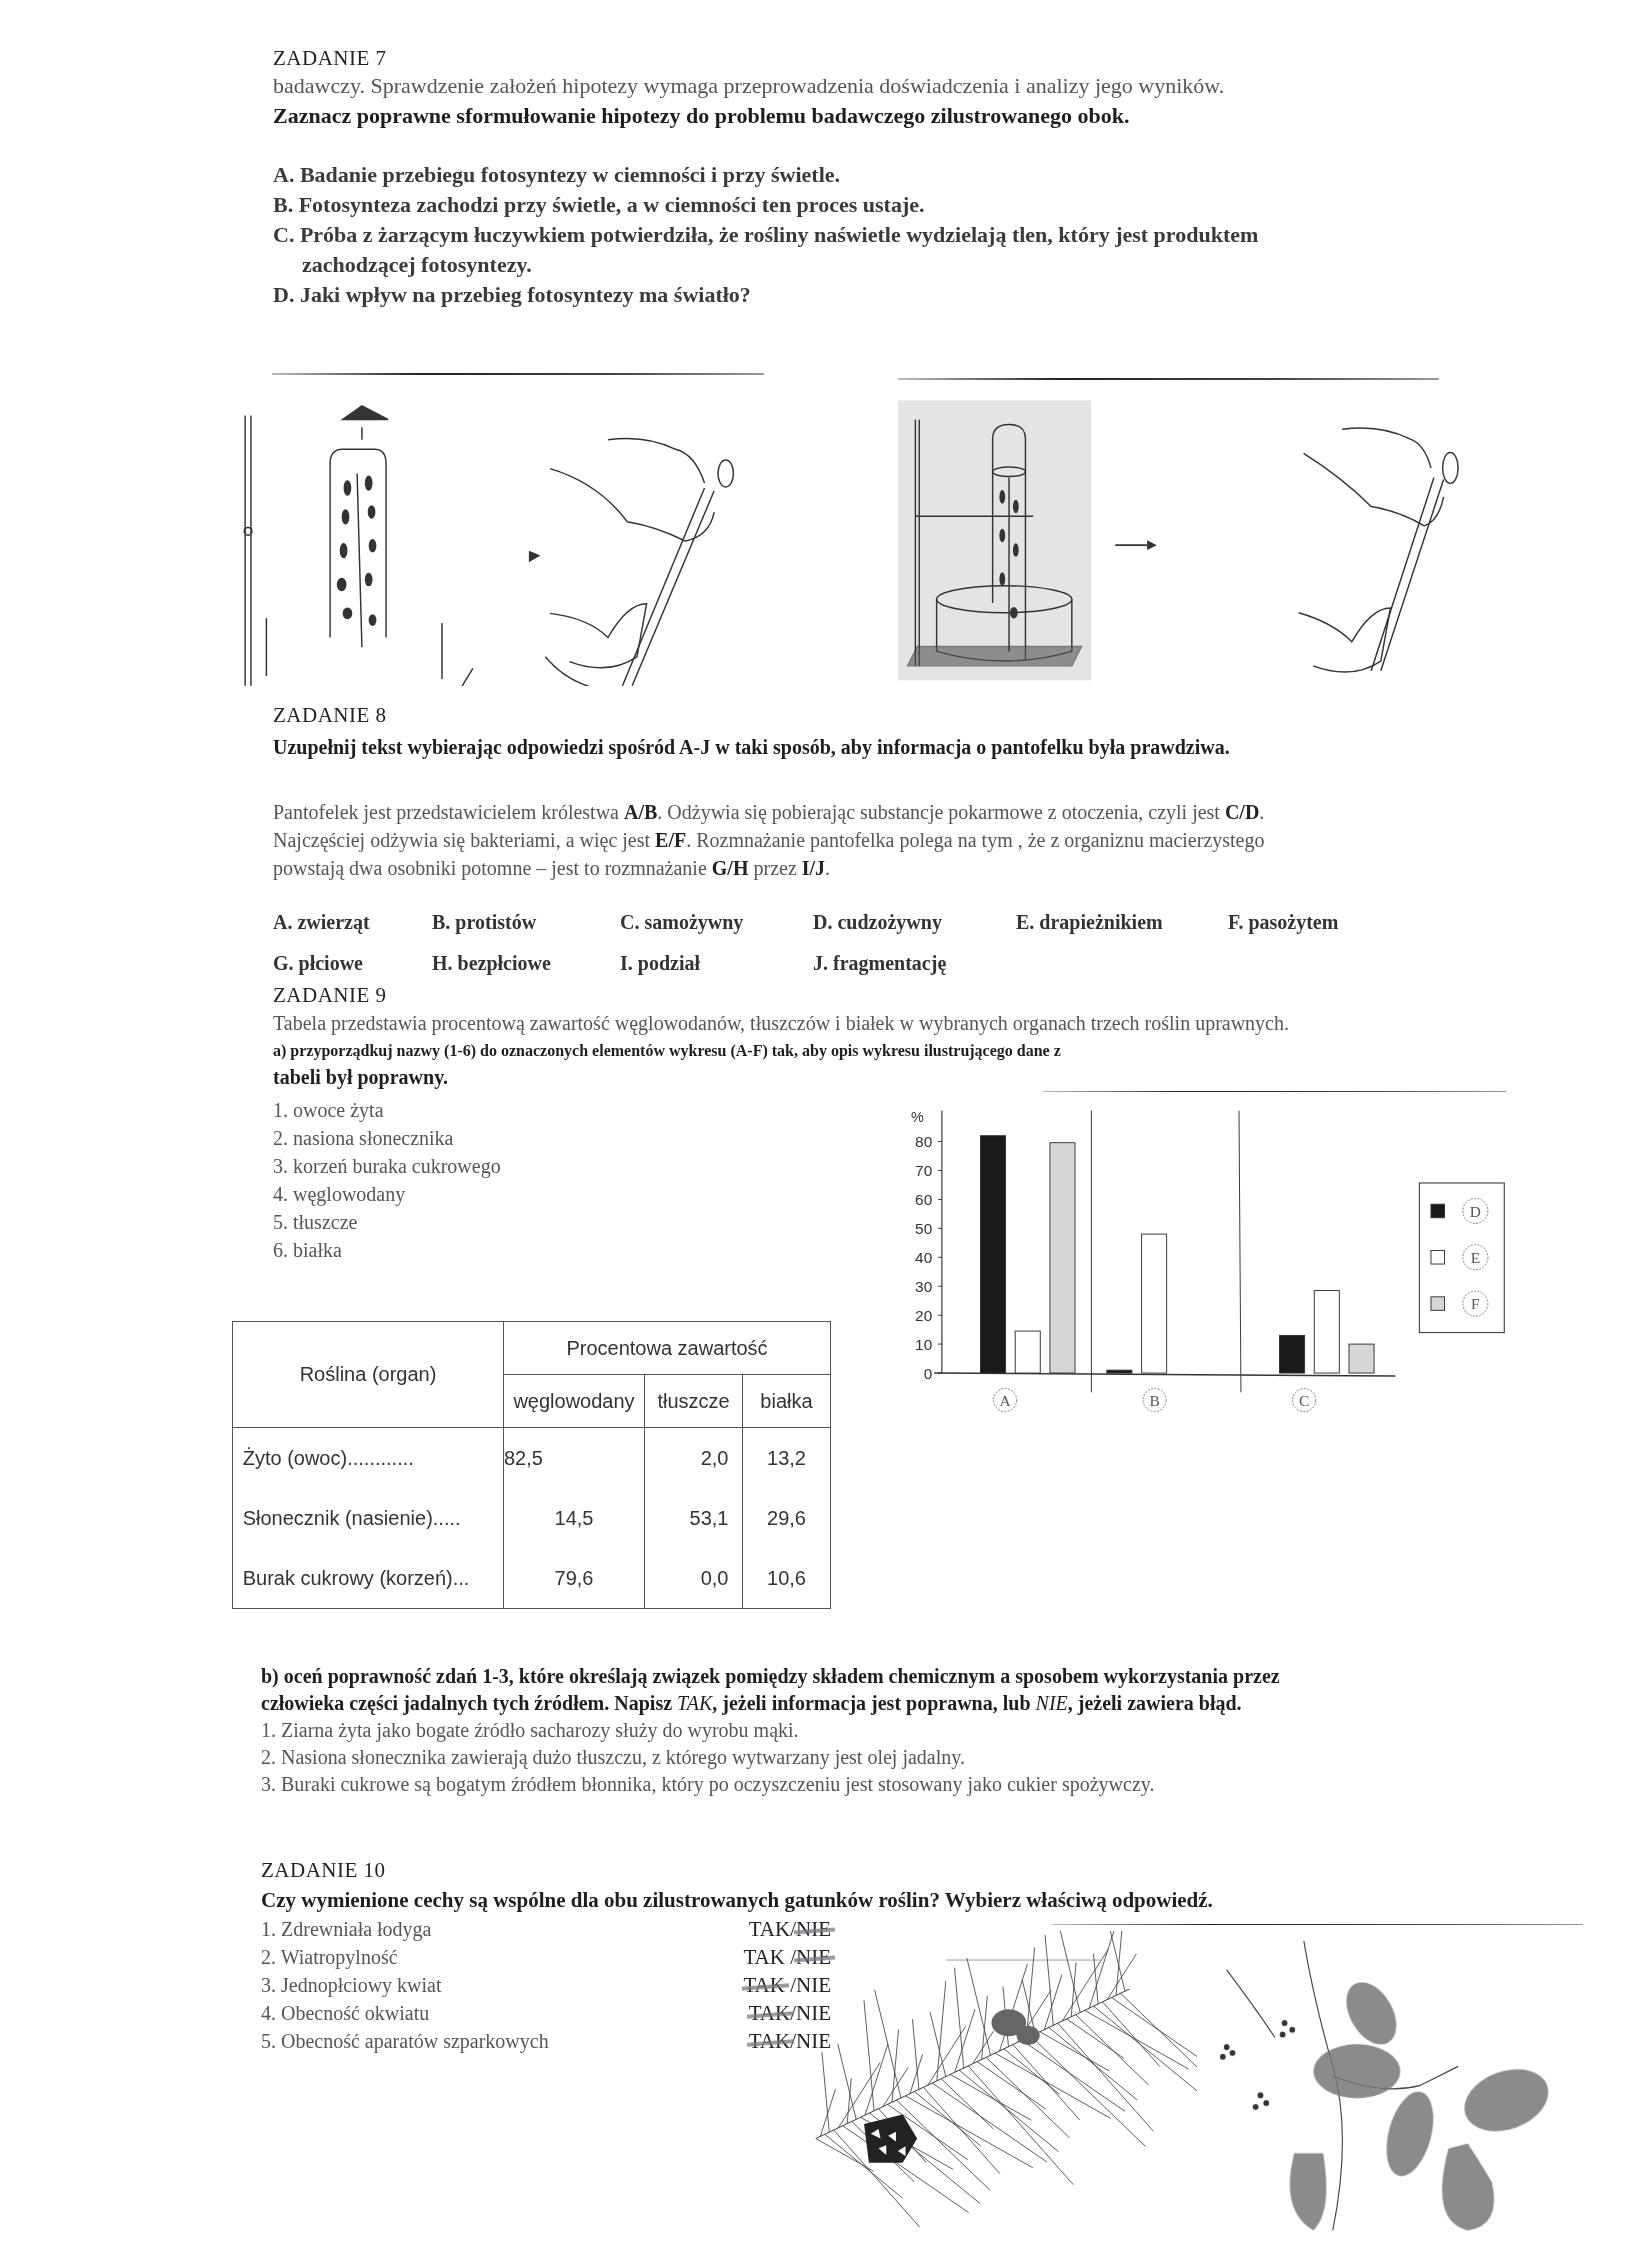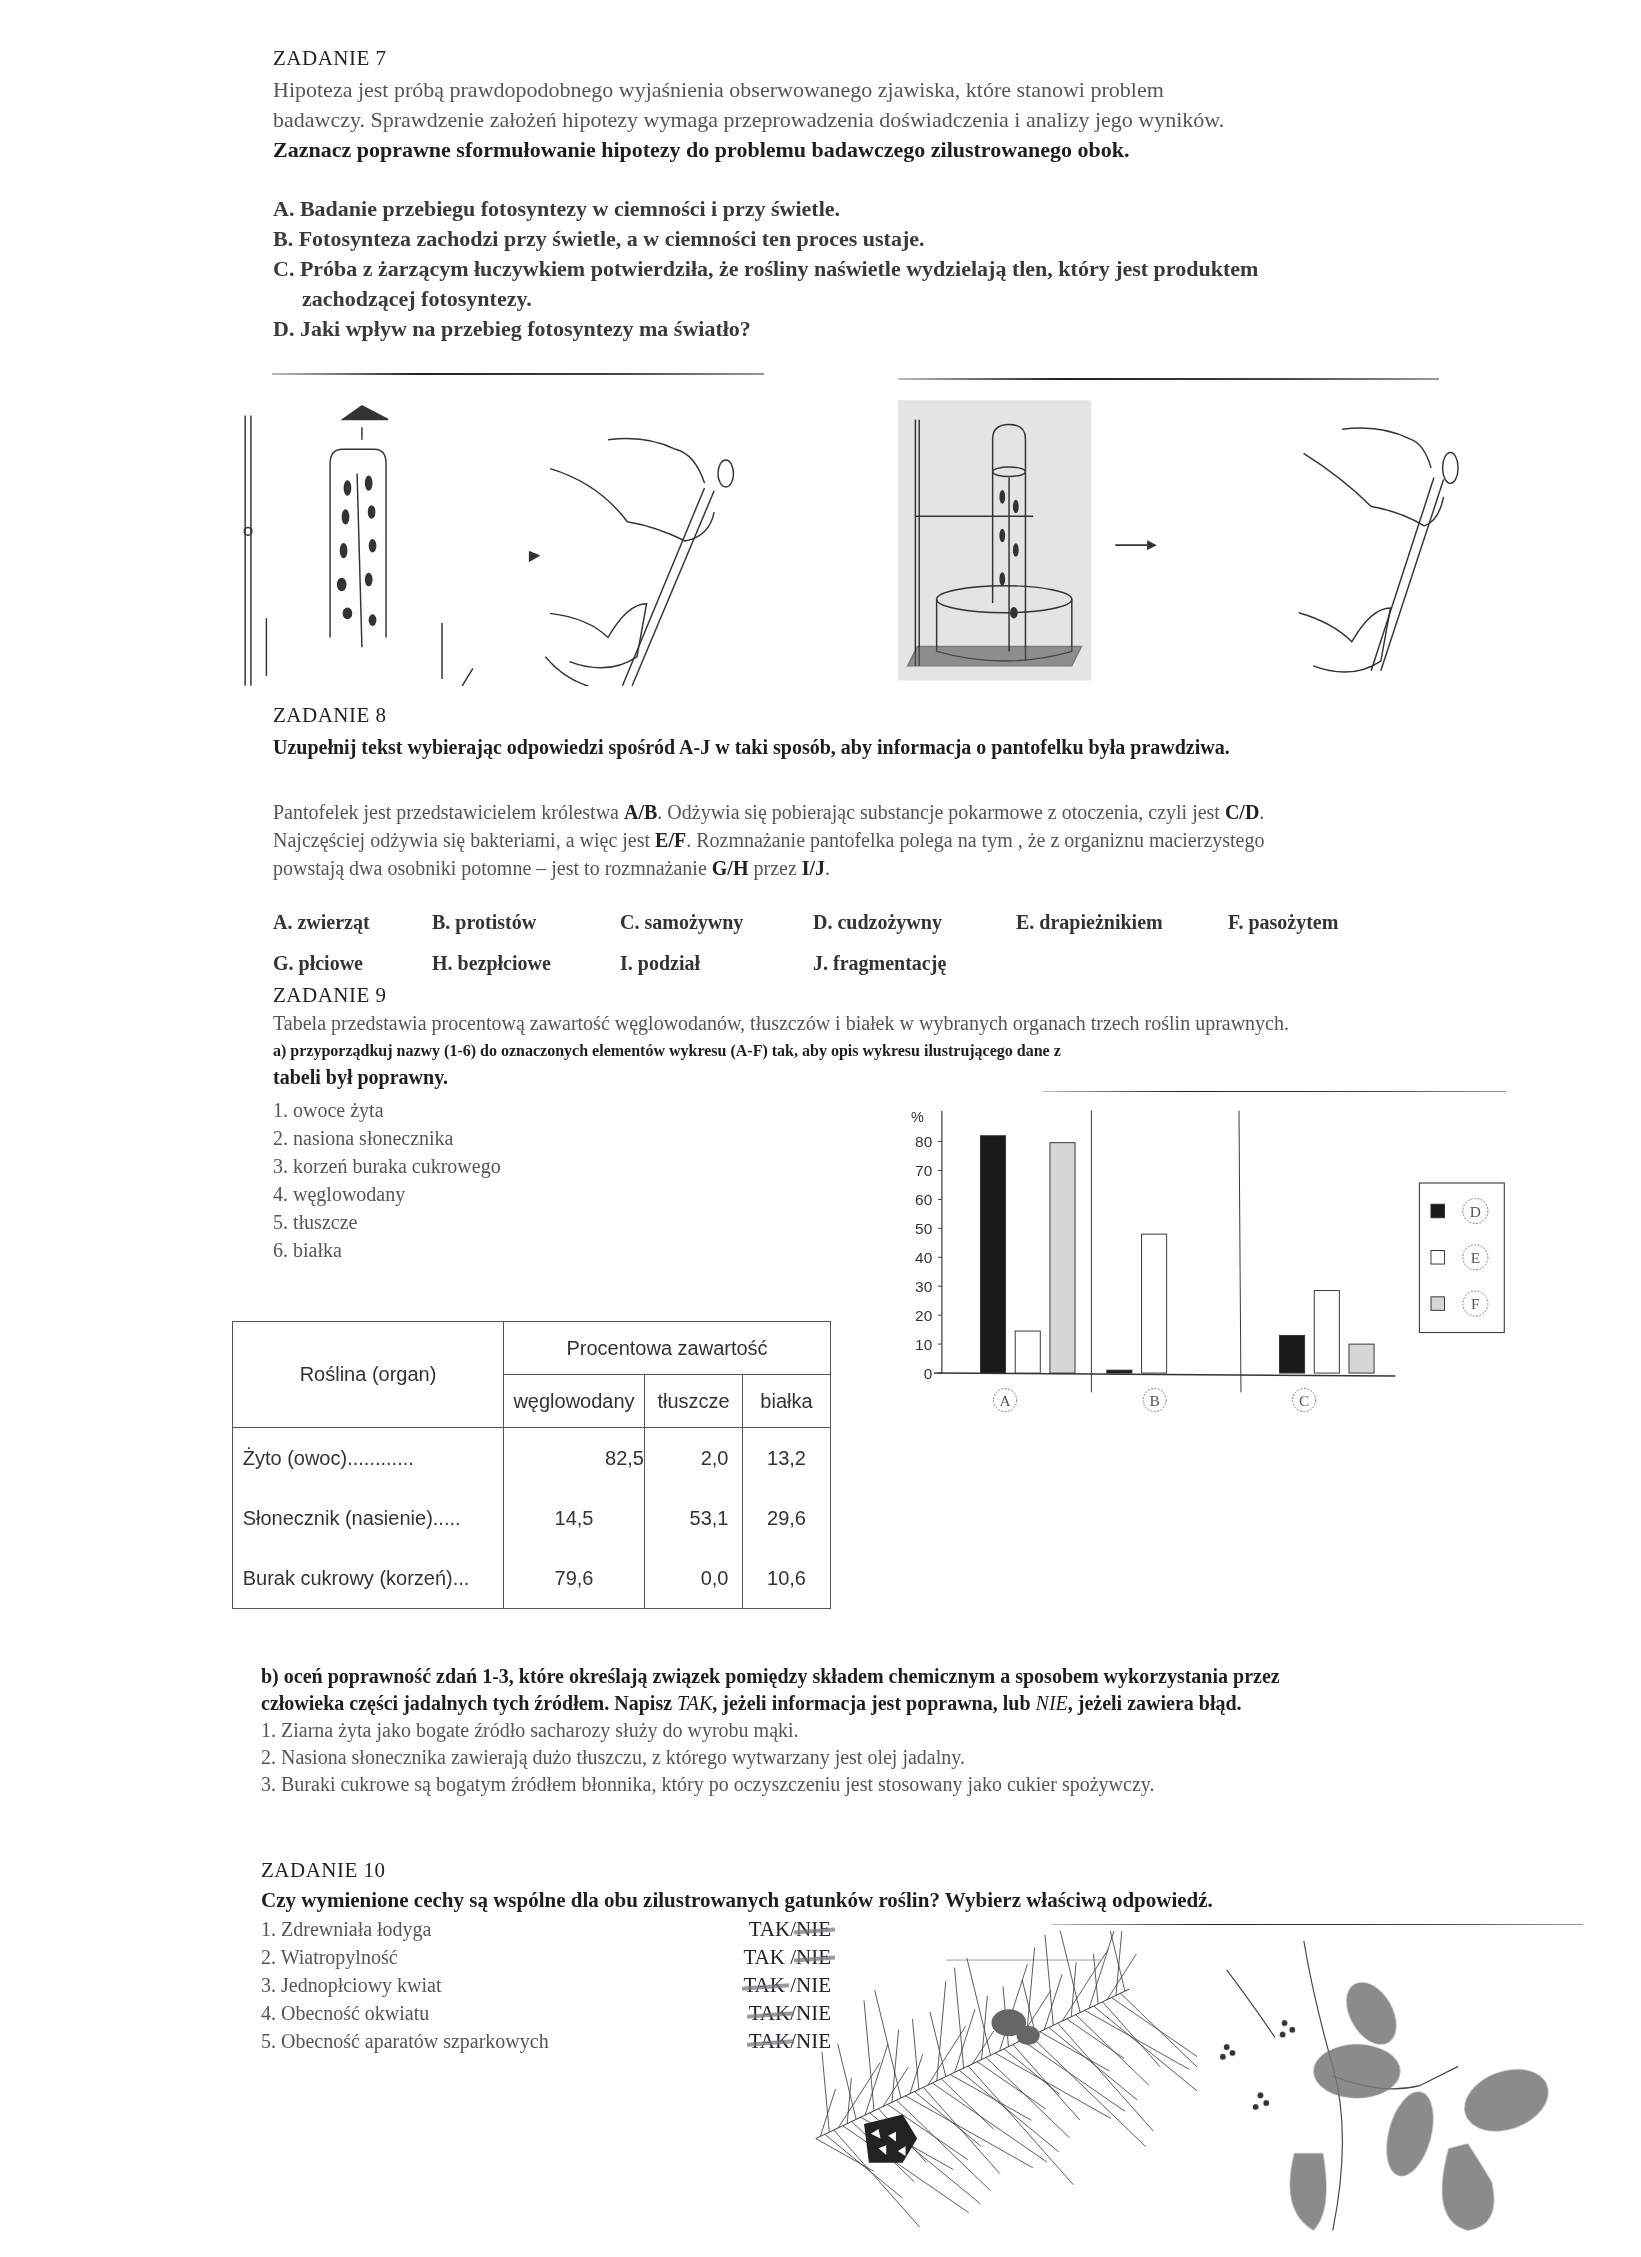--- a/index.html
+++ b/index.html
@@ -46,21 +46,20 @@
   .traits .name { color: #555; }
   .tn { font-size: 21px; color: #222; text-align: right; }
   .strike { position: relative; }
   .strike::after { content: ""; position: absolute; left: -1.9px; right: -3.9px; top: 50%; height: 3.9px; background: rgba(120,120,130,0.75); transform: rotate(-4deg); }
 </style>
 </head>
 <body>
 
 <div id="z7" class="abs">
   <div class="h">ZADANIE 7</div>
-  <div class="p light" style="font-size:22px;margin-top:3.9px">Hipoteza jest próbą prawdopodobnego wyjaśnienia obserwowanego zjawiska, które stanowi problem</div>
   <div class="p light" style="font-size:22px">badawczy. Sprawdzenie założeń hipotezy wymaga przeprowadzenia doświadczenia i analizy jego wyników.</div>
   <div class="p b" style="font-size:22px">Zaznacz poprawne sformułowanie hipotezy do problemu badawczego zilustrowanego obok.</div>
   <div class="opts" style="margin-top:29px;color:#3a3a3a">
     <div>A. Badanie przebiegu fotosyntezy w ciemności i przy świetle.</div>
     <div>B. Fotosynteza zachodzi przy świetle, a w ciemności ten proces ustaje.</div>
     <div>C. Próba z żarzącym łuczywkiem potwierdziła, że rośliny naświetle wydzielają tlen, który jest produktem</div>
     <div class="indent">zachodzącej fotosyntezy.</div>
     <div>D. Jaki wpływ na przebieg fotosyntezy ma światło?</div>
   </div>
 </div>
@@ -183,21 +182,21 @@
     <th rowspan="2" style="width:270px;text-align:center">Roślina (organ)</th>
     <th colspan="3" style="text-align:center">Procentowa zawartość</th>
   </tr>
   <tr>
     <th style="width:140px">węglowodany</th>
     <th style="width:97px">tłuszcze</th>
     <th style="width:87px">białka</th>
   </tr>
   <tr>
     <td style="padding-left:9.7px;border-bottom:none">Żyto (owoc)............</td>
-    <td style="text-align:right;border-bottom:none">82,5</td>
+    <td style="text-align:left;border-bottom:none">82,5</td>
     <td style="text-align:right;padding-right:13.5px;border-bottom:none">2,0</td>
     <td style="text-align:center;border-bottom:none">13,2</td>
   </tr>
   <tr>
     <td style="padding-left:9.7px;border-top:none;border-bottom:none">Słonecznik (nasienie).....</td>
     <td style="text-align:center;border-top:none;border-bottom:none">14,5</td>
     <td style="text-align:right;padding-right:13.5px;border-top:none;border-bottom:none">53,1</td>
     <td style="text-align:center;border-top:none;border-bottom:none">29,6</td>
   </tr>
   <tr>

